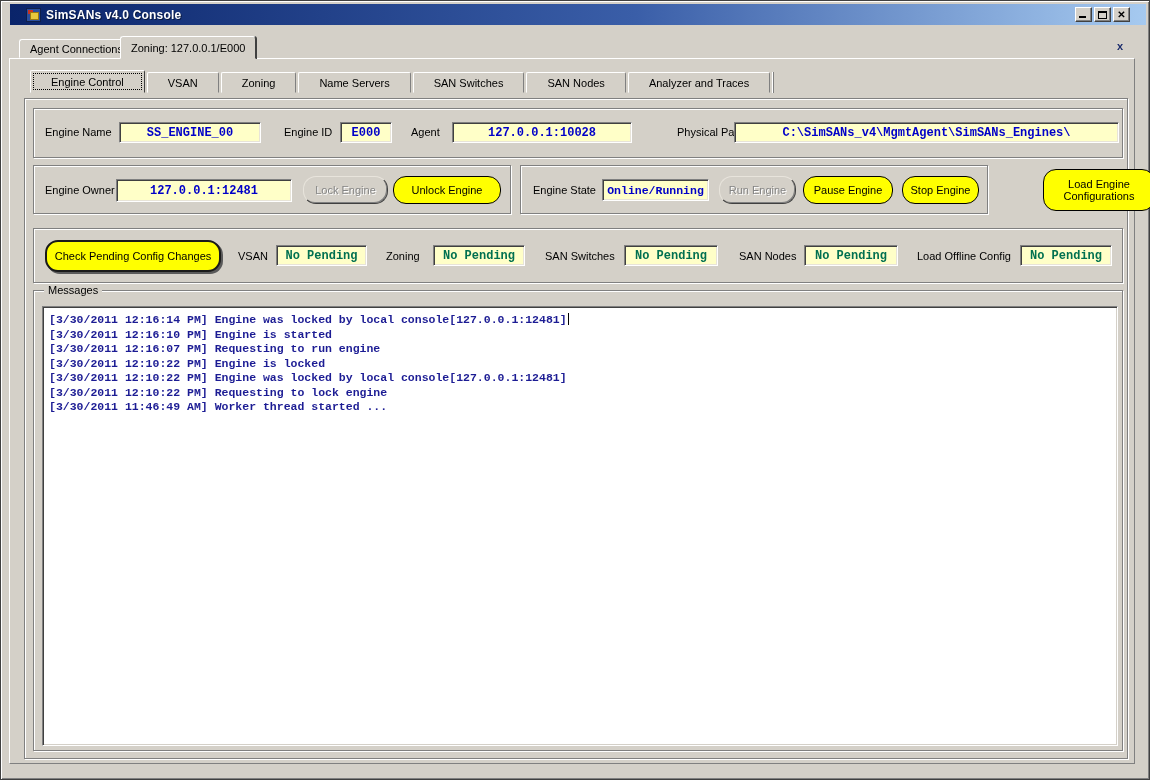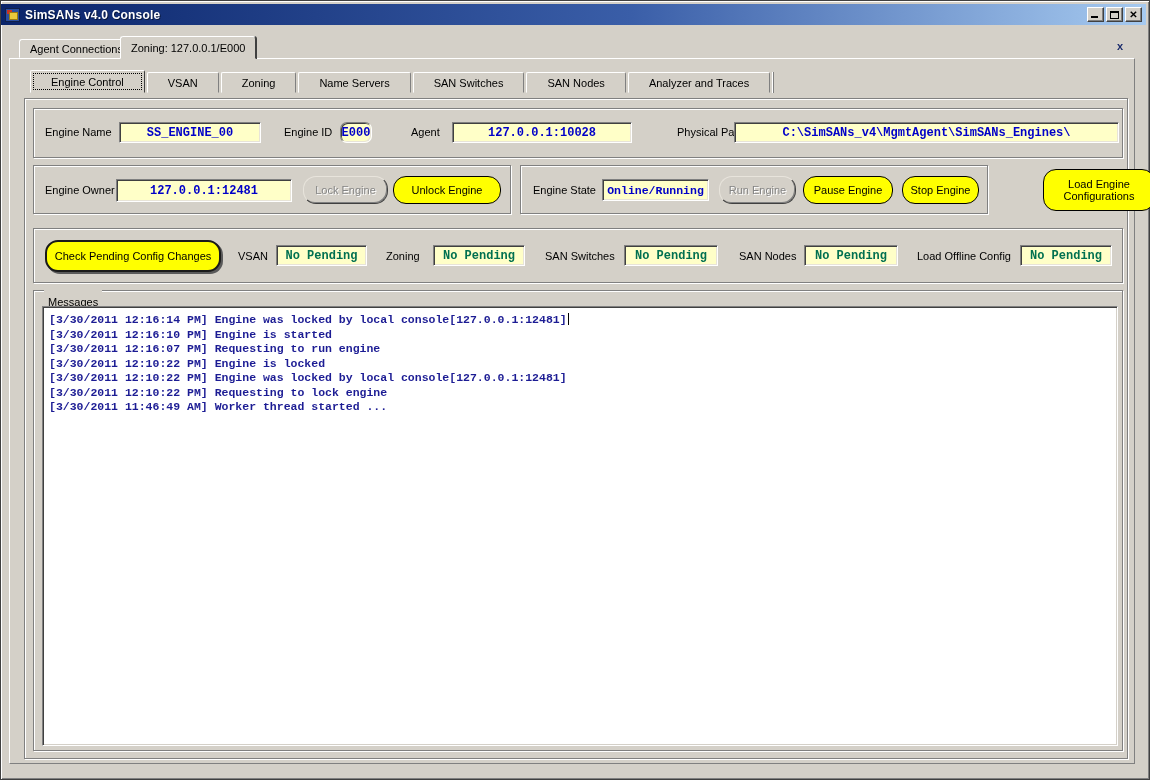--- a/index.html
+++ b/index.html
@@ -3,23 +3,23 @@
 <meta charset="utf-8">
 <style>
   * { margin:0; padding:0; box-sizing:border-box; }
   html,body { width:1150px; height:780px; }
   body { font-family:"Liberation Sans", sans-serif; background:#D4D0C8; position:relative; overflow:hidden; }
 
   .window { position:absolute; inset:0; background:#D4D0C8;
     border:1px solid #404040; box-shadow: inset 1px 1px 0 #FFFFFF, inset -1px -1px 0 #808080; }
 
   
-  .titlebar { position:absolute; left:0; top:3px; right:3px; height:21px;
+  .titlebar { position:absolute; left:9px; top:3px; right:3px; height:21px;
     background:linear-gradient(to right,#0A246A,#3A5EA8 55%,#A6CAF0);
-    display:flex; align-items:center; padding:0 4px; }
+    display:flex; align-items:center; padding:0 16px; }
   .win-icon { width:15px; height:14px; position:relative; background:#2A4FA0; border:1px solid #10204A; margin-right:5px; flex:0 0 auto; }
   .win-icon::before { content:""; position:absolute; left:1px; top:1px; width:5px; height:4px; background:#C83224; }
   .win-icon::after  { content:""; position:absolute; right:1px; bottom:1px; width:7px; height:6px; background:#E8C83C; border:1px solid #9A7A10; }
   .title-text { color:#fff; font-weight:bold; font-size:12px; letter-spacing:0.2px;
     text-shadow:1px 1px 0 rgba(0,0,0,0.5); flex:1 1 auto; white-space:nowrap; overflow:hidden; }
   .caption-buttons { display:flex; gap:2px; flex:0 0 auto; }
   .cap-btn { width:17px; height:15px; background:#D4D0C8; border:1px solid; border-color:#fff #404040 #404040 #fff;
     box-shadow: inset -1px -1px 0 #808080; display:flex; align-items:center; justify-content:center;
     font-size:9px; font-weight:bold; color:#000; cursor:default; position:relative; }
   .glyph-min { position:absolute; left:3px; bottom:3px; width:7px; height:2px; background:#000; }
@@ -45,21 +45,21 @@
     border-radius:2px 2px 0 0; font-size:11px; display:flex; align-items:center; padding:0 20px; margin-right:2px; }
   .tab2.selected { height:23px; outline:1px dotted #000; outline-offset:-4px; border-color:#fff #404040 #D4D0C8 #fff; }
   .tab2-enddivider { width:2px; height:21px; border-left:1px solid #fff; border-right:1px solid #808080; }
 
   
   .etched { border:1px solid #808080; box-shadow: 1px 1px 0 #fff, inset 1px 1px 0 #fff; }
 
   .main-panel { position:absolute; left:14px; top:39px; width:1104px; height:661px; background:#D4D0C8; }
 
   .groupbox { position:absolute; background:#D4D0C8; }
-  .gb-legend { position:absolute; top:-7px; left:10px; background:#D4D0C8; padding:12px 4px; font-size:11px; }
+  .gb-legend { position:absolute; top:-7px; left:10px; background:#D4D0C8; padding:0 4px; font-size:11px; }
 
   .lbl { position:absolute; font-size:11px; color:#000; white-space:nowrap; }
 
   .field { position:absolute; background:#FFFFC8; border:1px solid; border-color:#808080 #fff #fff #808080;
     box-shadow: inset 1px 1px 0 #404040, inset -1px -1px 0 #E8E4D8;
     font-family:"Liberation Mono","DejaVu Sans Mono",monospace; font-weight:bold; font-size:12px;
     color:#0000C8; display:flex; align-items:center; justify-content:center; white-space:nowrap; overflow:hidden; }
   .field.green { color:#007050; }
 
   .btn { position:absolute; font-family:"Liberation Sans",sans-serif; font-size:11px; color:#000;
@@ -134,21 +134,21 @@
         </div>
       <div class="tab2-enddivider"></div>
     </div>
 
     <div class="main-panel etched">
 
       <div class="groupbox etched" style="left:8px; top:9px; width:1090px; height:50px;">
         <div class="lbl" style="left:11px; top:17px;">Engine Name</div>
         <div class="field" style="left:85px; top:13px; width:142px; height:21px;">SS_ENGINE_00</div>
         <div class="lbl" style="left:250px; top:17px;">Engine ID</div>
-        <div class="field" style="left:306px; top:13px; width:32px; height:21px;border-radius:7px;">E000</div>
+        <div class="field" style="left:306px; top:13px; width:52px; height:21px;">E000</div>
         <div class="lbl" style="left:377px; top:17px;">Agent</div>
         <div class="field" style="left:418px; top:13px; width:180px; height:21px;">127.0.0.1:10028</div>
         <div class="lbl" style="left:643px; top:17px;">Physical Path</div>
         <div class="field" style="left:700px; top:13px; width:385px; height:21px;">C:\SimSANs_v4\MgmtAgent\SimSANs_Engines\</div>
       </div>
 
       <div class="groupbox etched" style="left:8px; top:66px; width:478px; height:49px;">
         <div class="lbl" style="left:11px; top:18px;">Engine Owner</div>
         <div class="field" style="left:82px; top:13px; width:176px; height:23px;">127.0.0.1:12481</div>
         <div class="btn disabled" style="left:269px; top:10px; width:85px; height:28px;">Lock Engine</div>

